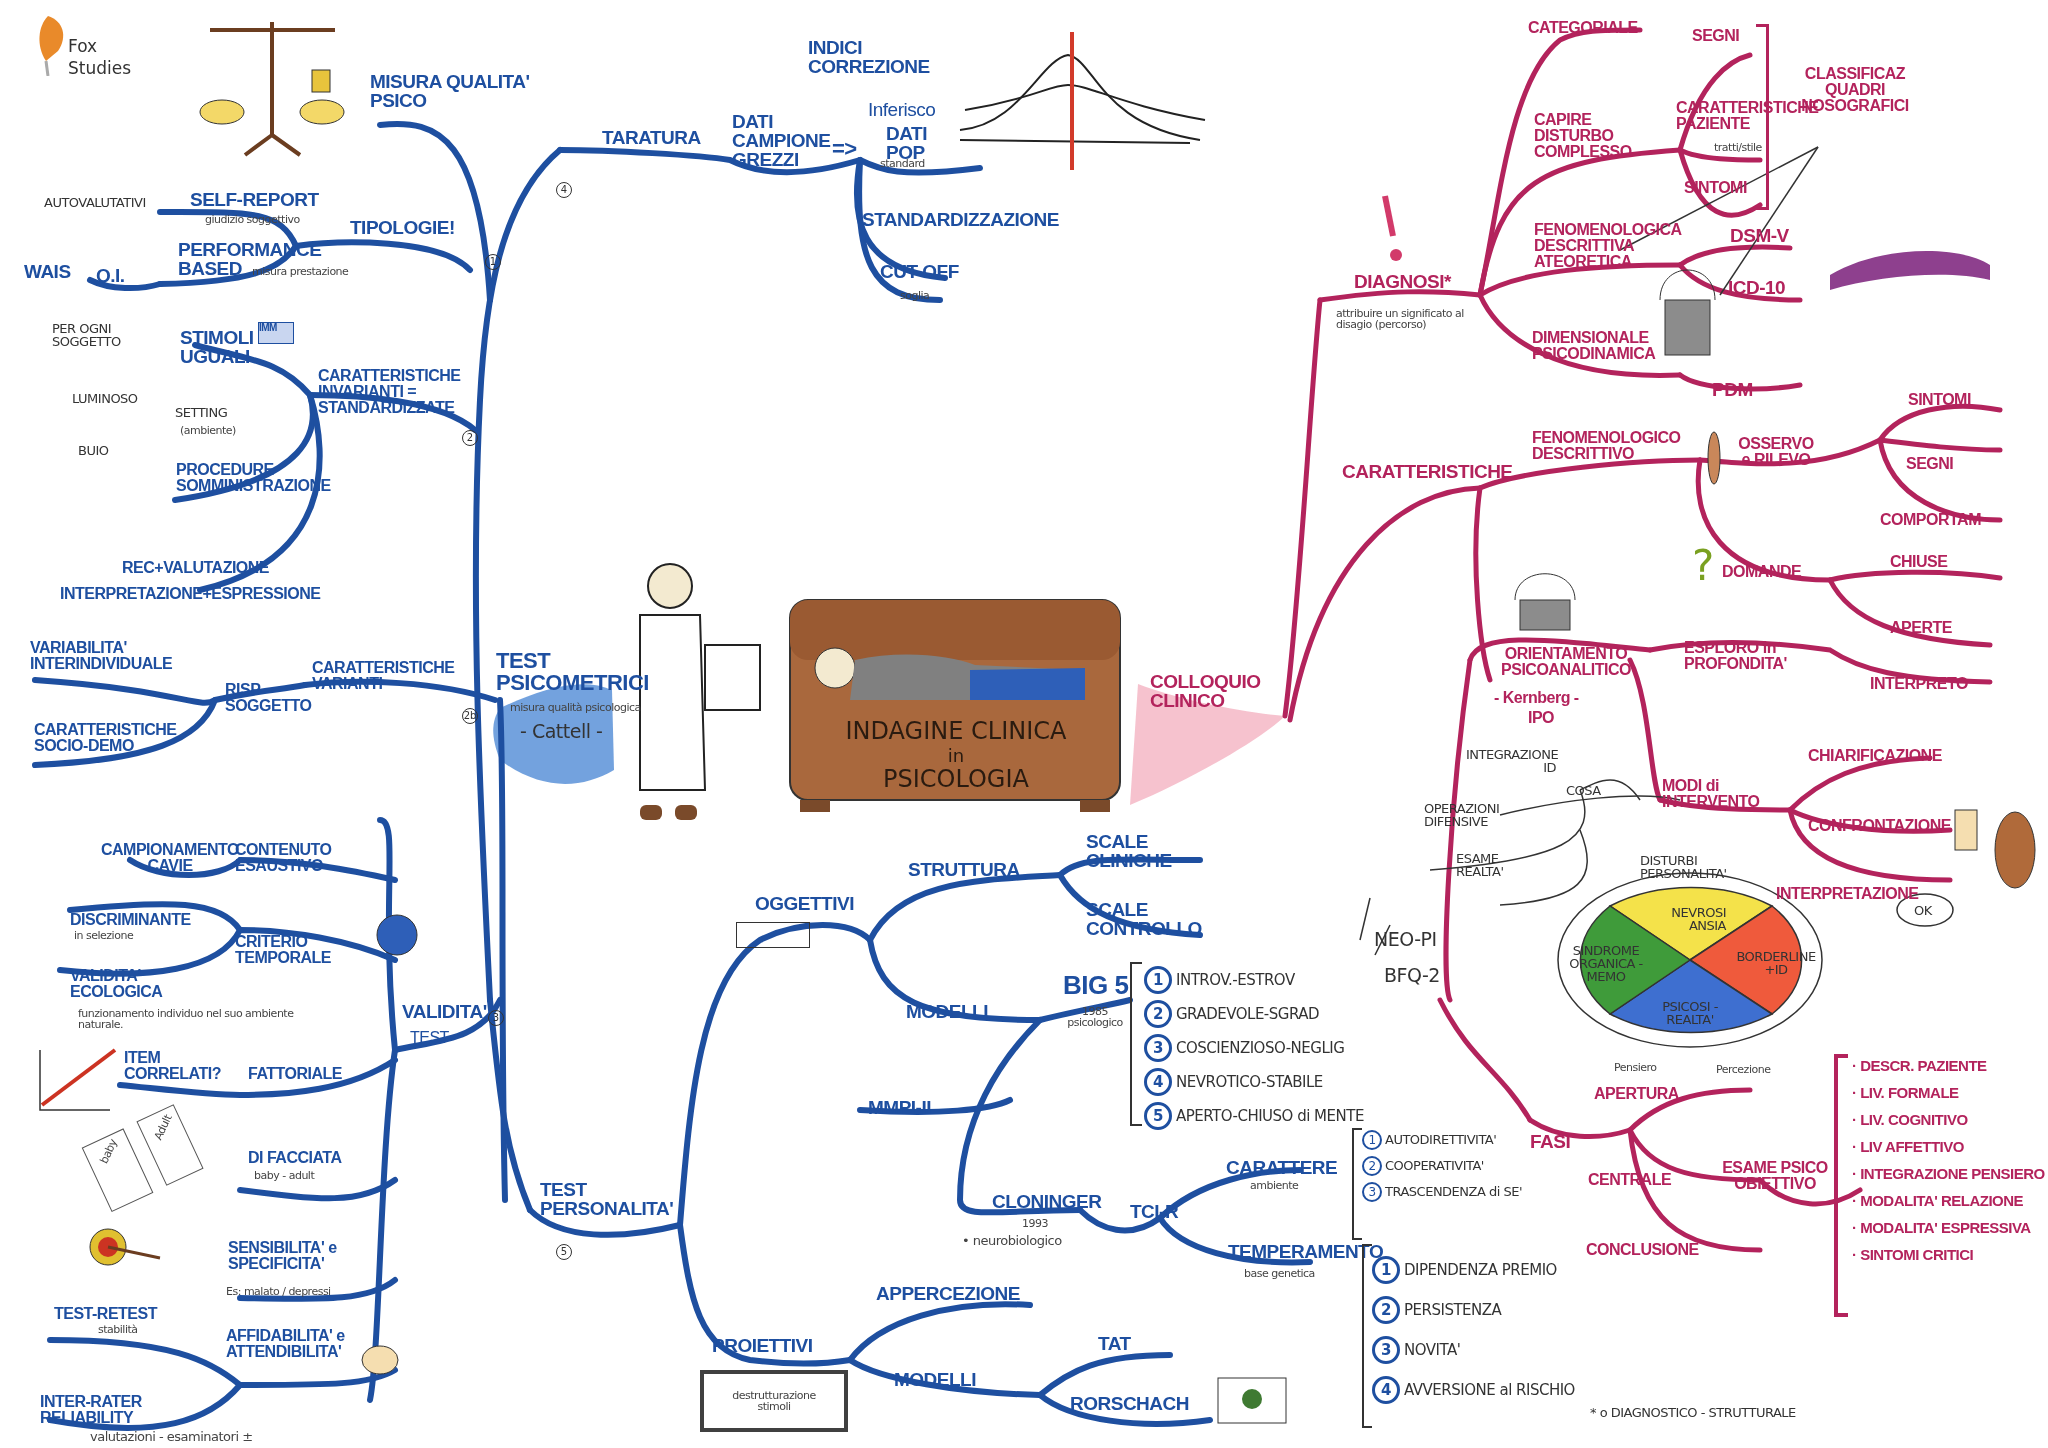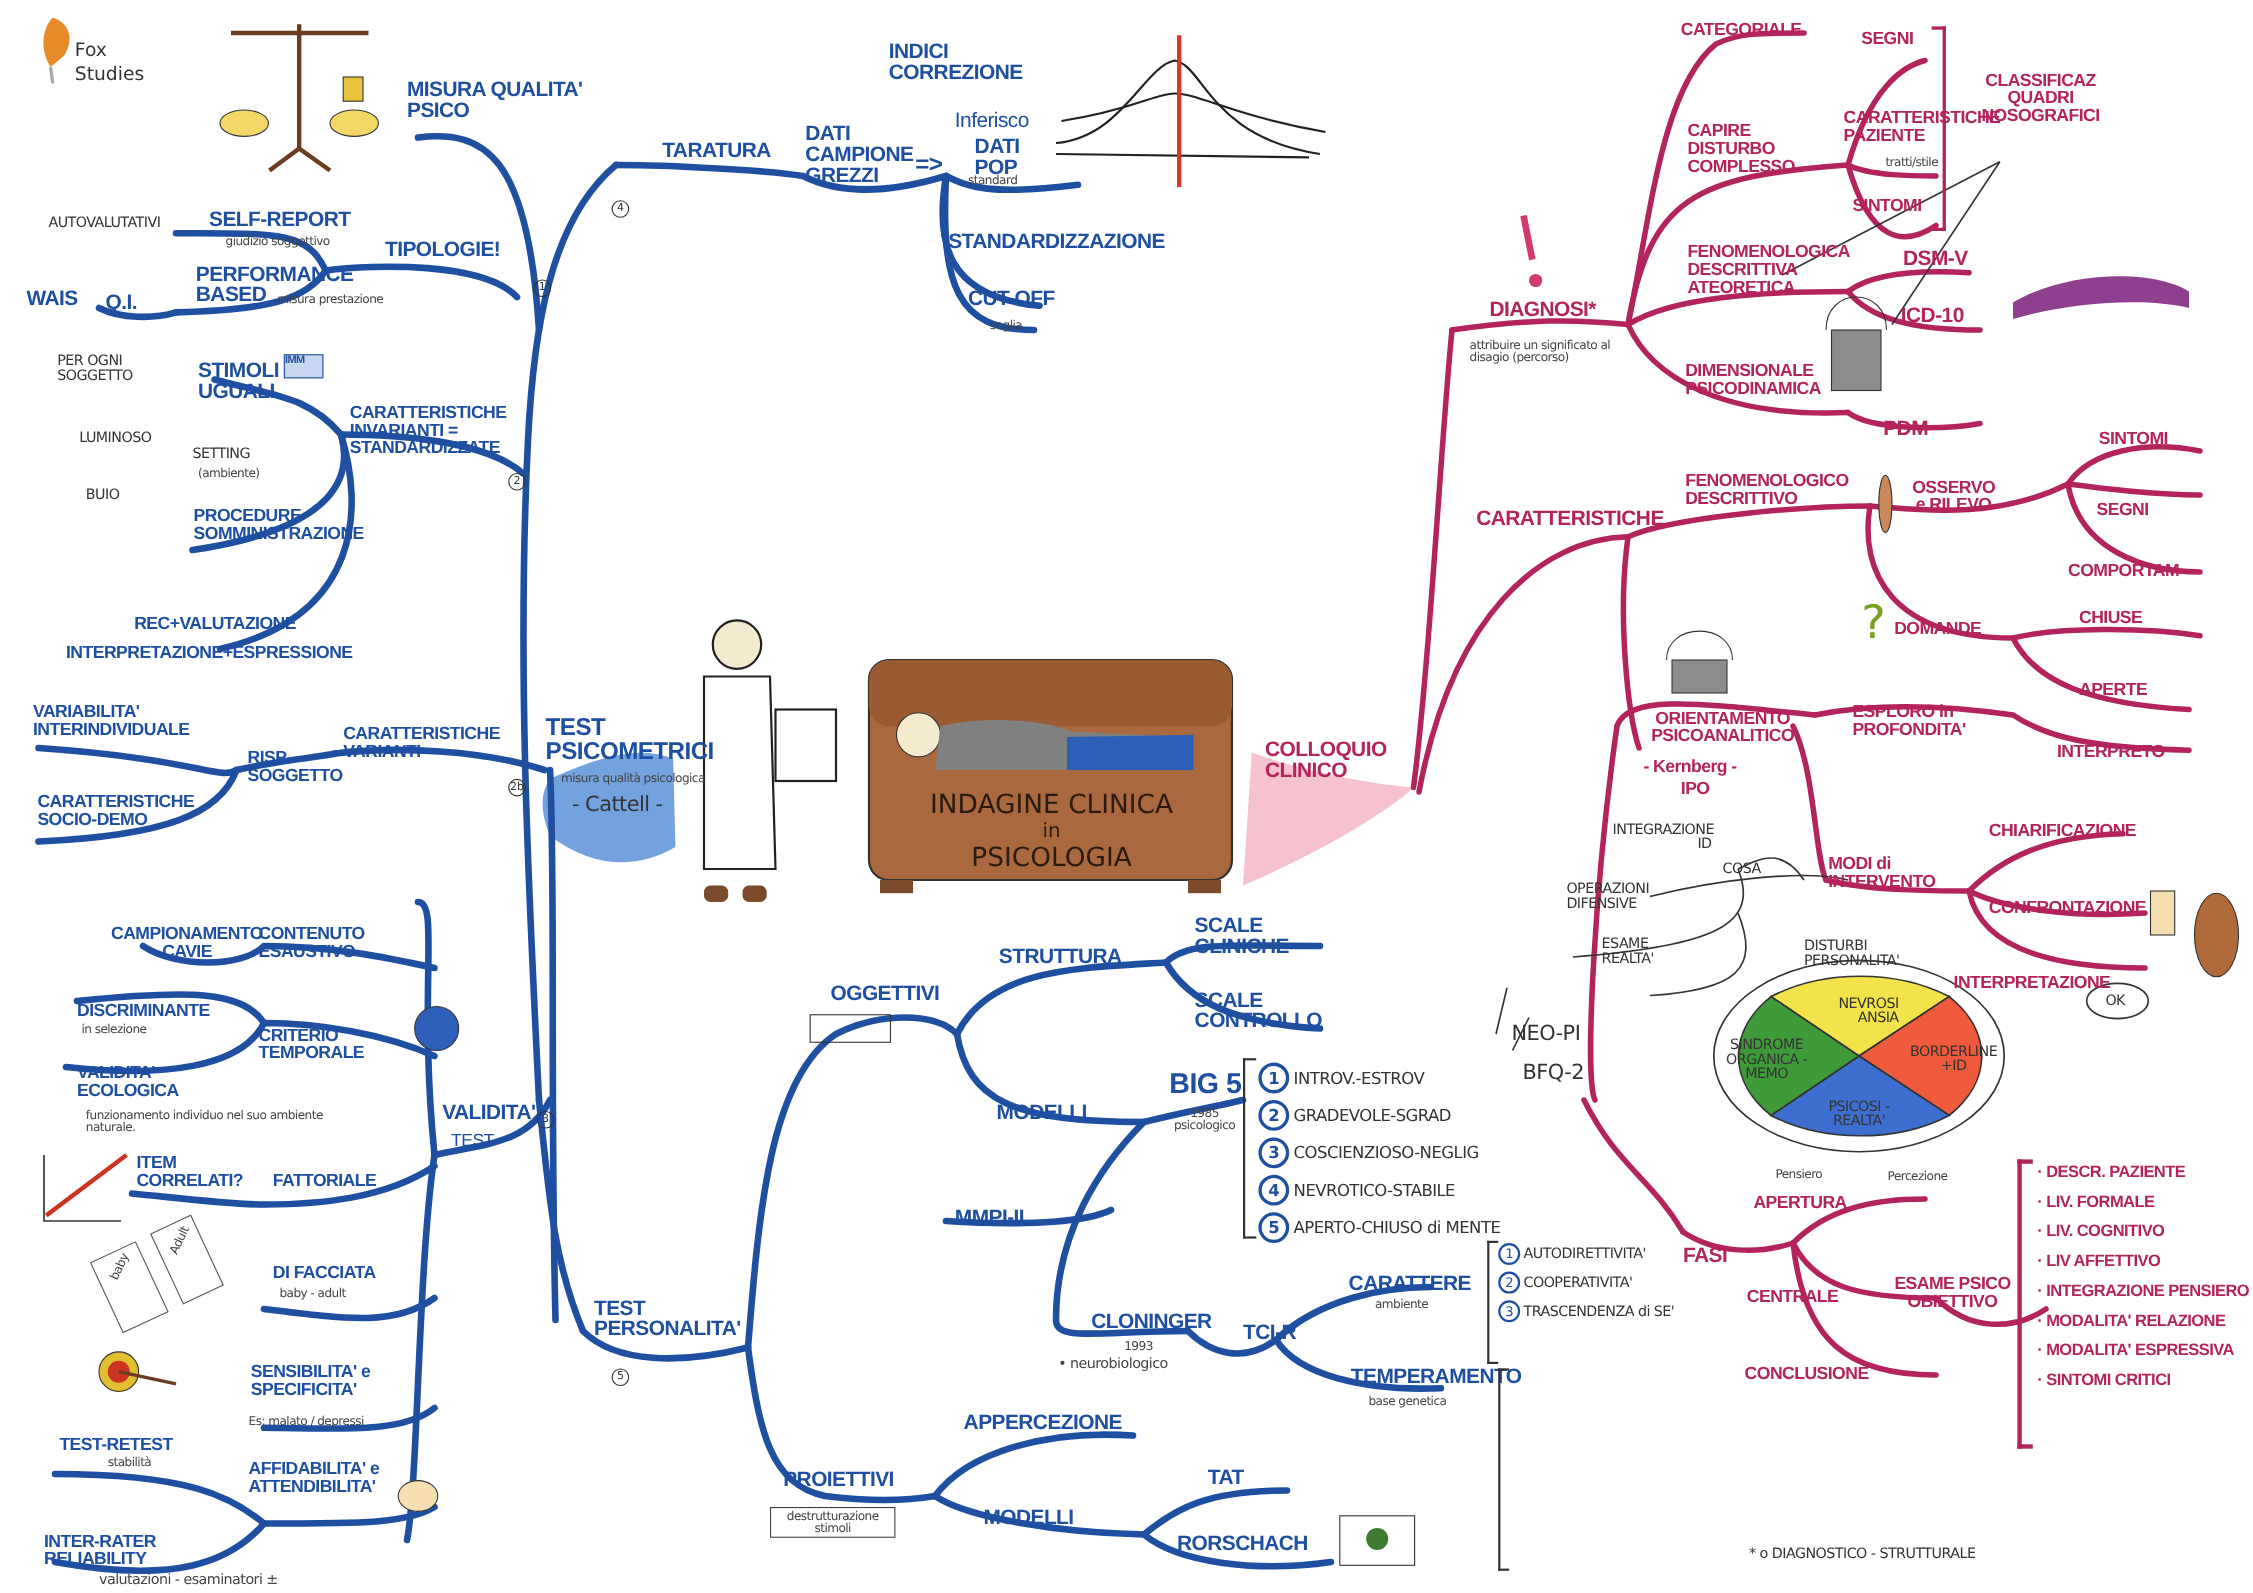--- a/index.html
+++ b/index.html
@@ -343,22 +343,28 @@
   <div class="lbl note" style="left:1250px;top:1180px">ambiente</div>
   <div class="bracket" style="left:1352px;top:1128px;width:8px;height:108px"></div>
   <div id="carattere-list" class="lbl" style="left:1362px;top:1130px;font-weight:normal">
       <div class="list-row" style="font-size: 13px; color: rgb(51, 51, 51); font-family: &quot;DejaVu Sans&quot;, sans-serif;"><span class="circ-sm">1</span><span>AUTODIRETTIVITA'</span></div>
       <div class="list-row" style="font-size: 13px; color: rgb(51, 51, 51); font-family: &quot;DejaVu Sans&quot;, sans-serif;"><span class="circ-sm">2</span><span>COOPERATIVITA'</span></div>
       <div class="list-row" style="font-size: 13px; color: rgb(51, 51, 51); font-family: &quot;DejaVu Sans&quot;, sans-serif;"><span class="circ-sm">3</span><span>TRASCENDENZA di SE'</span></div>
     </div>
   <div class="lbl blue md" style="left:1228px;top:1242px">TEMPERAMENTO</div>
   <div class="lbl note" style="left:1244px;top:1268px;width:90px;white-space:normal">base genetica</div>
   <div class="bracket" style="left:1362px;top:1244px;width:8px;height:180px"></div>
+  <div id="temperamento-list" class="lbl" style="left:1372px;top:1256px;font-weight:normal">
+      <div class="list-row" style="font-size: 15px; color: rgb(51, 51, 51); font-family: &quot;DejaVu Sans&quot;, sans-serif; margin-bottom: 12px;"><span class="circ">1</span><span>DIPENDENZA PREMIO</span></div>
+      <div class="list-row" style="font-size: 15px; color: rgb(51, 51, 51); font-family: &quot;DejaVu Sans&quot;, sans-serif; margin-bottom: 12px;"><span class="circ">2</span><span>PERSISTENZA</span></div>
+      <div class="list-row" style="font-size: 15px; color: rgb(51, 51, 51); font-family: &quot;DejaVu Sans&quot;, sans-serif; margin-bottom: 12px;"><span class="circ">3</span><span>NOVITA'</span></div>
+      <div class="list-row" style="font-size: 15px; color: rgb(51, 51, 51); font-family: &quot;DejaVu Sans&quot;, sans-serif; margin-bottom: 12px;"><span class="circ">4</span><span>AVVERSIONE al RISCHIO</span></div>
+    </div>
   <div class="lbl blue md" style="left:712px;top:1336px">PROIETTIVI</div>
-  <div class="lbl note" style="left:700px;top:1370px;width:108px;white-space:normal;text-align:center;border:1px solid #404040;padding:2px">destrutturazione stimoli</div>
+  <div class="lbl note" style="left:700px;top:1370px;width:108px;white-space:normal;text-align:center;border:4px solid #404040;padding:16px">destrutturazione stimoli</div>
   <div class="lbl blue md" style="left:876px;top:1284px">APPERCEZIONE</div>
   <div class="lbl blue md" style="left:894px;top:1370px">MODELLI</div>
   <div class="lbl blue md" style="left:1098px;top:1334px">TAT</div>
   <div class="lbl blue md" style="left:1070px;top:1394px">RORSCHACH</div>
 
   <div class="lbl pink md" style="left:1150px;top:672px;width:110px;white-space:normal">COLLOQUIO CLINICO</div>
 
   <div class="lbl pink md" style="left:1354px;top:272px">DIAGNOSI*</div>
   <div class="lbl note" style="left:1336px;top:308px;width:130px;white-space:normal">attribuire un significato al disagio (percorso)</div>
   <div class="lbl pink sm" style="left:1528px;top:20px;font-size:16px">CATEGORIALE</div>

